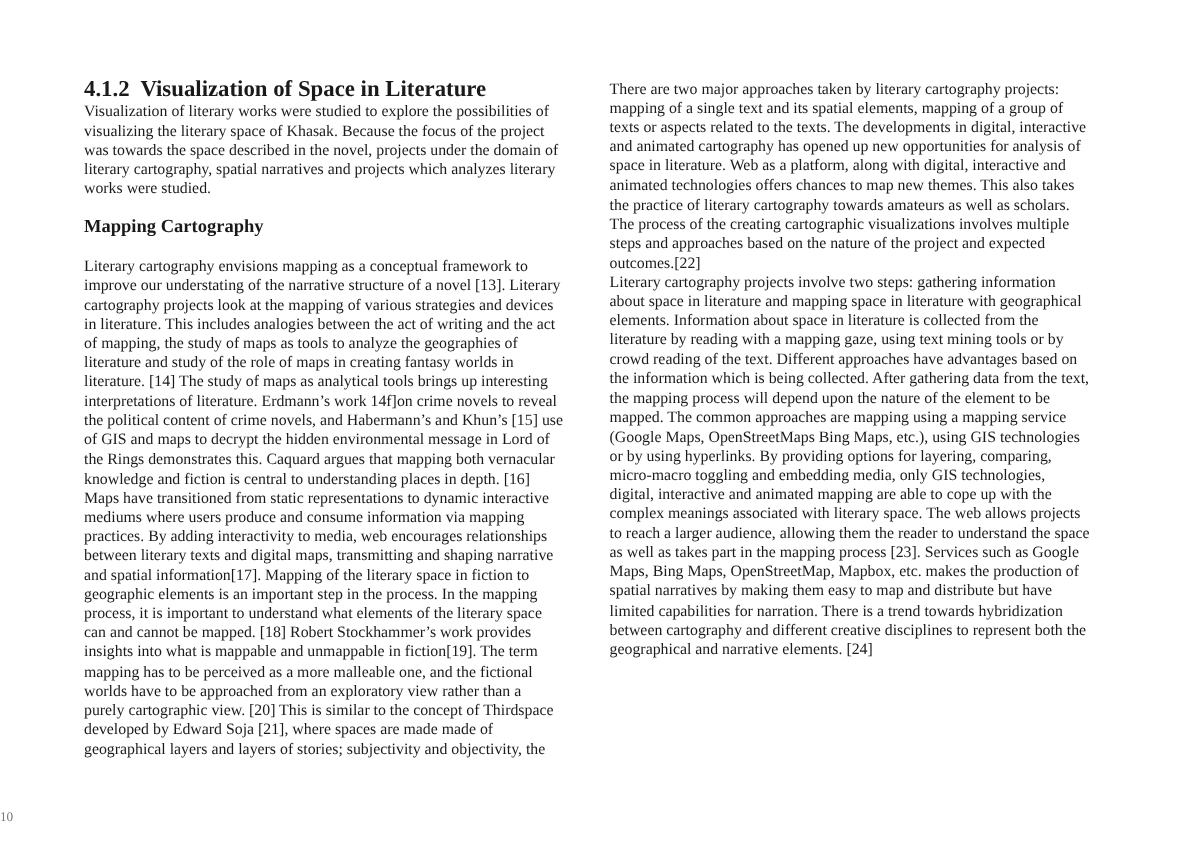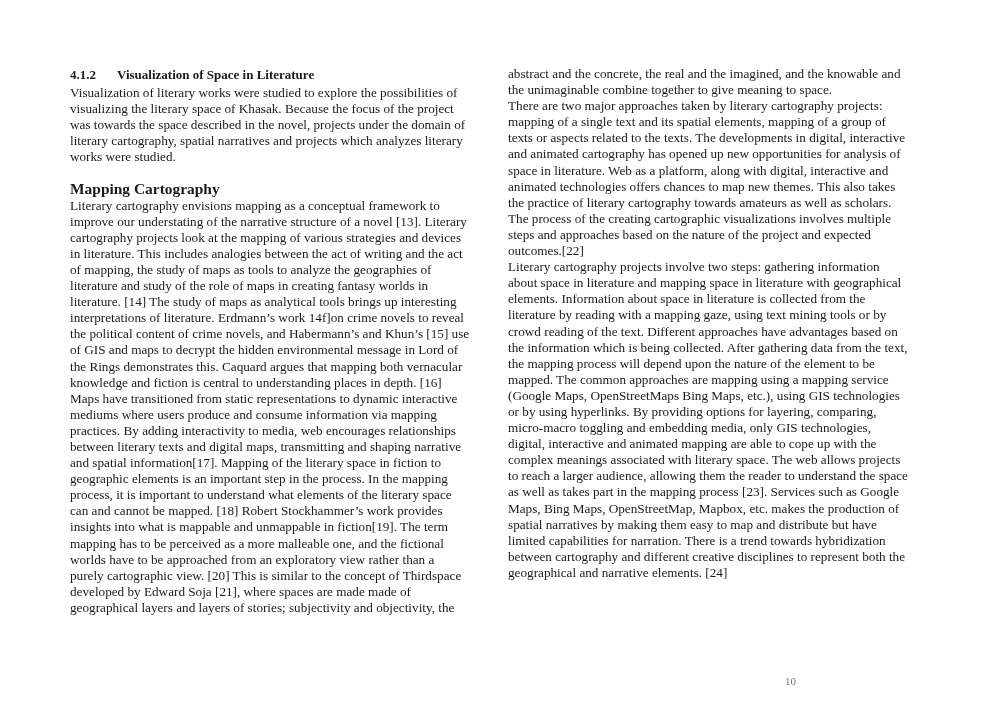--- a/index.html
+++ b/index.html
@@ -24,62 +24,61 @@
     .col-left {
       left: 70px;
       width: 400px;
     }
     .col-right {
       left: 508px;
       width: 400px;
     }
     .section-heading {
       font-weight: bold;
-      font-size: 13px;
+      font-size: 19px;
       margin: 0 0 1px 0;
       line-height: 18px;
     }
     .section-heading .num {
       display: inline-block;
       width: 47px;
     }
     .subheading {
       font-weight: bold;
       margin: 16px 0 0 0;
     }
     p {
       margin: 0;
     }
     p + p {
     }
     .subheading + p {
-      margin-top: 0;
+      margin-top: 16px;
     }
     .page-number {
       position: absolute;
       top: 675px;
       left: 0;
-      width: 796px;
-      text-align: right;
+      width: 1000px;
+      text-align: left;
       font-size: 11px;
       color: #777777;
     }
   </style>
 </head>
 <body>
 
 <div class="column col-left">
   <h2 class="section-heading">
     <span class="num">4.1.2</span><span>Visualization of Space in Literature</span>
   </h2>
   <p>Visualization of literary works were studied to explore the possibilities of visualizing the literary space of Khasak. Because the focus of the project was towards the space described in the novel, projects under the domain of literary cartography, spatial narratives and projects which analyzes literary works were studied.</p>
   <h3 class="subheading">Mapping Cartography</h3>
   <p>Literary cartography envisions mapping as a conceptual framework to improve our understating of the narrative structure of a novel [13]. Literary cartography projects look at the mapping of various strategies and devices in literature. This includes analogies between the act of writing and the act of mapping, the study of maps as tools to analyze the geographies of literature and study of the role of maps in creating fantasy worlds in literature. [14] The study of maps as analytical tools brings up interesting interpretations of literature. Erdmann’s work 14f]on crime novels to reveal the political content of crime novels, and Habermann’s and Khun’s [15] use of GIS and maps to decrypt the hidden environmental message in Lord of the Rings demonstrates this.  Caquard argues that mapping both vernacular knowledge and fiction is central to understanding places in depth. [16]</p>
   <p>Maps have transitioned from static representations to dynamic interactive mediums where users produce and consume information via mapping practices. By adding interactivity to media, web encourages relationships between literary texts and digital maps, transmitting and shaping narrative and spatial information[17]. Mapping of the literary space in fiction to geographic elements is an important step in the process. In the mapping process, it is important to understand what elements of the literary space can and cannot be mapped. [18] Robert Stockhammer’s work provides insights into what is mappable and unmappable in fiction[19]. The term mapping has to be perceived as a more malleable one, and the fictional worlds have to be approached from an exploratory view rather than a purely cartographic view. [20] This is similar to the concept of Thirdspace developed by Edward Soja  [21], where spaces are made made of geographical layers and layers of stories; subjectivity and objectivity, the</p>
 </div>
 
 <div class="column col-right">
-  <p>abstract and the concrete, the real and the imagined, and the knowable and the unimaginable combine together to give meaning to space.</p>
   <p>There are two major approaches taken by literary cartography projects: mapping of a single text and its spatial elements, mapping of a group of texts or aspects related to the texts. The developments in digital, interactive and animated cartography has opened up new opportunities for analysis of space in literature. Web as a platform, along with digital, interactive and animated technologies offers chances to map new themes. This also takes the practice of literary cartography towards amateurs as well as scholars. The process of the creating cartographic visualizations involves multiple steps and approaches based on the nature of the project and expected outcomes.[22]</p>
   <p>Literary cartography projects involve two steps: gathering information about space in literature and mapping space in literature with geographical elements. Information about space in literature is collected from the literature by reading with a mapping gaze, using text mining tools or by crowd reading of the text. Different approaches have advantages based on the information which is being collected.  After gathering data from the text, the mapping process will depend upon the nature of the element to be mapped. The common approaches are mapping using a mapping service (Google Maps, OpenStreetMaps Bing Maps, etc.), using GIS technologies or by using hyperlinks. By providing options for layering, comparing, micro-macro toggling and embedding media, only GIS technologies, digital, interactive and animated mapping are able to cope up with the complex meanings associated with literary space. The web allows projects to reach a larger audience, allowing them the reader to understand the space as well as takes part in the mapping process [23]. Services such as Google Maps, Bing Maps, OpenStreetMap, Mapbox, etc. makes the production of spatial narratives by making them easy to map and distribute but have limited capabilities for narration. There is a trend towards hybridization between cartography and different creative disciplines to represent both the geographical and narrative elements. [24]</p>
 </div>
 
 <div class="page-number">10</div>
 
 </body></html>

